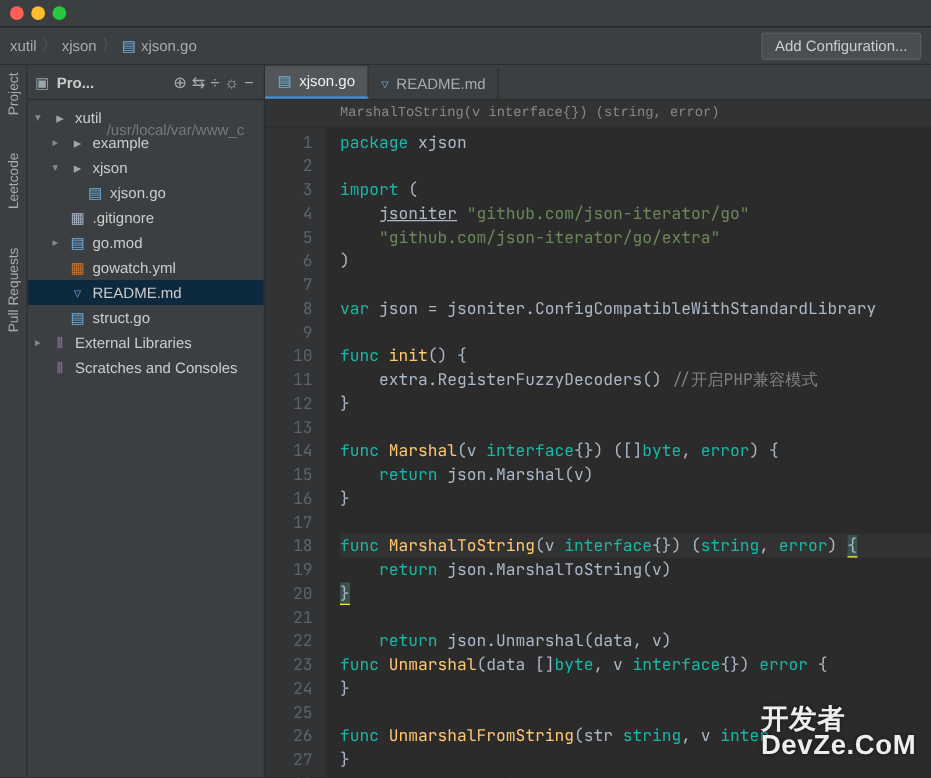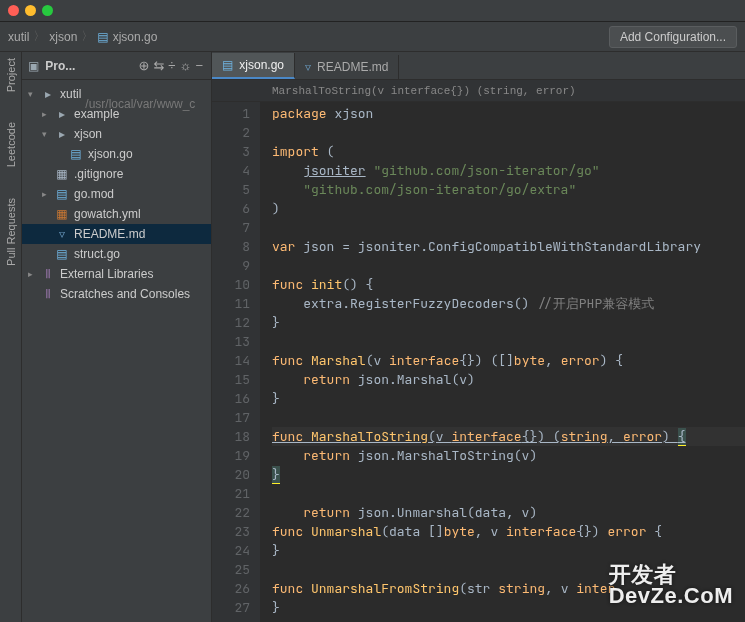--- a/index.html
+++ b/index.html
@@ -143,22 +143,22 @@
     text-align:right;
     padding: 2px 10px 2px 0;
   }
   .gutter div { height:19px; }
   .code {
     flex:1;
     padding: 2px 0 2px 12px;
     color:#a9b7c6;
   }
   .code .line { height:19px; white-space:pre; }
-  .code .current { background:#323232;text-decoration:underline; }
-  .kw { color:#fdba74; }
+  .code .current { background:#323232; }
+  .kw { color:#14b8a6; }
   .str { color:#6a8759; }
   .fn { color:#ffc66d; }
   .ident { color:#a9b7c6; }
   .cmt { color:#808080; }
   .pkg-imp { color:#a9b7c6; text-decoration: underline; }
   .brace-hl { background:#3b514d; border-bottom:1px solid #ffef28;}
   .watermark {
     position: fixed;
     right: 12px;
     bottom: 15px;

